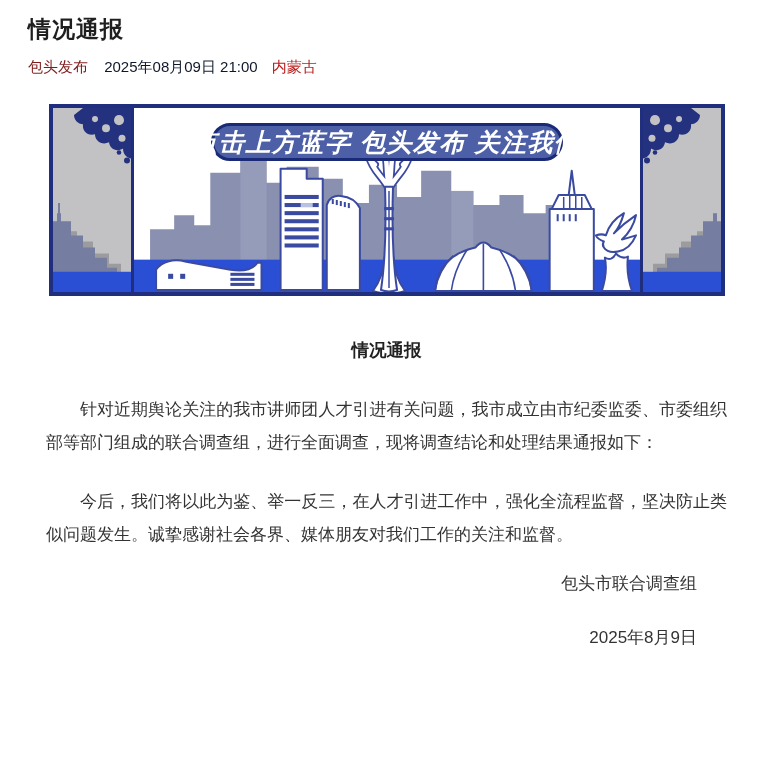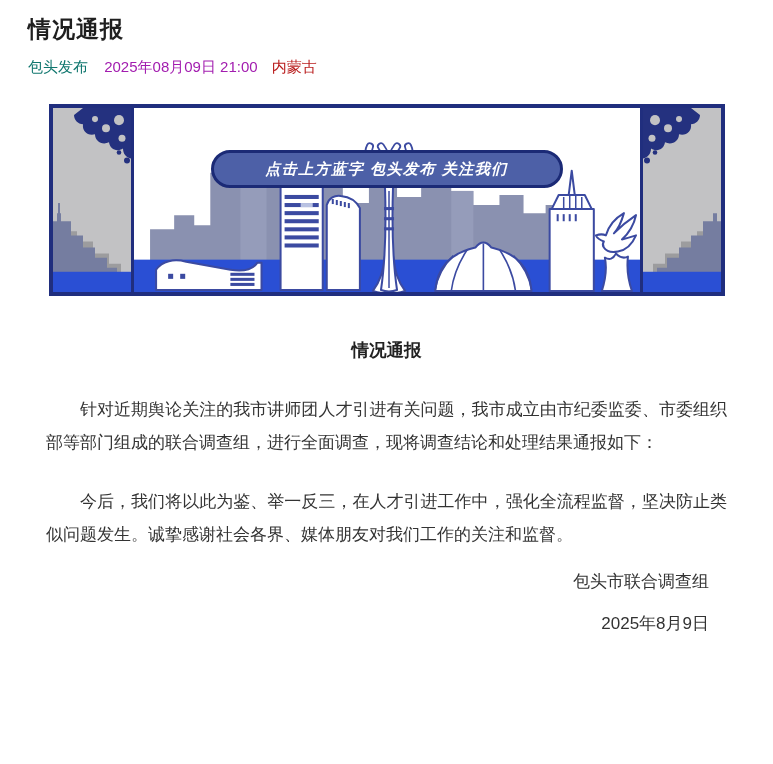--- a/index.html
+++ b/index.html
@@ -9,50 +9,50 @@
     font-family: "Liberation Sans", "DejaVu Sans", sans-serif;
   }
   .page { padding-top: 14px; }
 
   
   .title {
     margin: 0; padding: 0 28px;
     font-size: 23px; font-weight: 700; color: #1f1f1f; letter-spacing: 1px;
   }
   .meta { margin-top: 13px; padding: 0 28px; font-size: 15px; white-space: nowrap; }
-  .meta .account { color: #0f766e; font-weight: 500; margin-right: 12px; cursor: pointer; }
-  .meta .datetime { color: #a21caf; margin-right: 10px; }
+  .meta .account { color: #7f1d1d; font-weight: 500; margin-right: 12px; cursor: pointer; }
+  .meta .datetime { color: #0f172a; margin-right: 10px; }
   .meta .location { color: #b91c1c; }
 
   
   .banner {
     margin: 27px auto 0; width: 676px; height: 192px;
     border: 4px solid #202e7e; display: flex; background: #fff; cursor: pointer;
   }
   .side { width: 78px; flex: none; position: relative; background: #c2c2c4; }
   .side svg { display: block; width: 100%; height: 100%; }
   .side.right svg { transform: scaleX(-1); }
   .center { flex: 1; position: relative; overflow: hidden; background: #fff;
             border-left: 3px solid #202e7e; border-right: 3px solid #202e7e; }
   .center > svg { position: absolute; left: 0; top: 0; width: 100%; height: 100%; }
   .badge {
     position: absolute; top: 15px; left: 50%; transform: translateX(-50%);
     width: 352px; height: 38px; z-index: 2;
     background: #4d60a7; border: 3px solid #1b2a76; border-radius: 21px;
     display: flex; align-items: center; justify-content: center;
-    color: #ffffff; font-size: 15px; font-weight: 700; font-style: italic;
-    letter-spacing: 1.5px; white-space: nowrap; margin-top: 27px;
+    color: #ffffff; font-size: 25px; font-weight: 700; font-style: italic;
+    letter-spacing: 1.5px; white-space: nowrap;
   }
 
   
   .article { padding: 0 30px; color: #333333; font-size: 17px; line-height: 33px; text-align: justify; }
   .article .heading { margin: 38px 0 0; font-size: 17.5px; font-weight: 700; color: #222; text-align: center; }
   .article p.para { margin: 26px 16px 0; text-indent: 2em; }
   .signature { margin-top: 10px; text-align: right; padding-right: 34px; line-height: 42px; }
-  .signature p { margin: 0; text-indent: 0; }
+  .signature p { margin: 12px; text-indent: 0; }
 </style>
 </head>
 <body>
 
 <div class="page">
 
   <h1 class="title">情况通报</h1>
 
   <div class="meta">
     <span class="account">包头发布</span>

